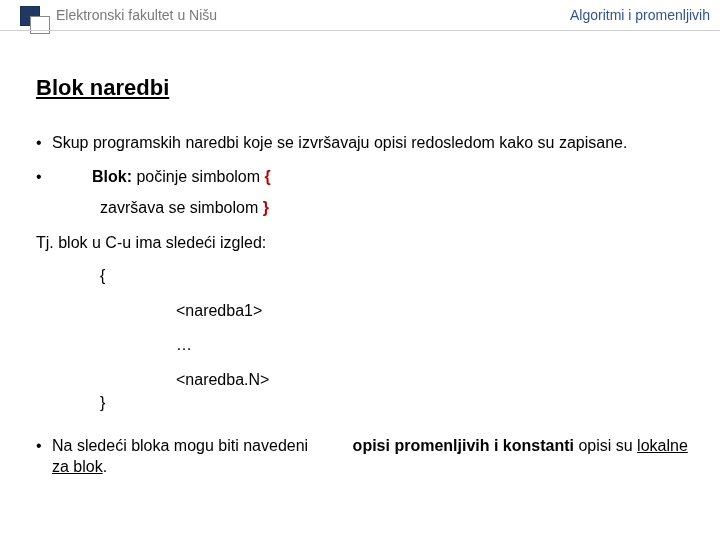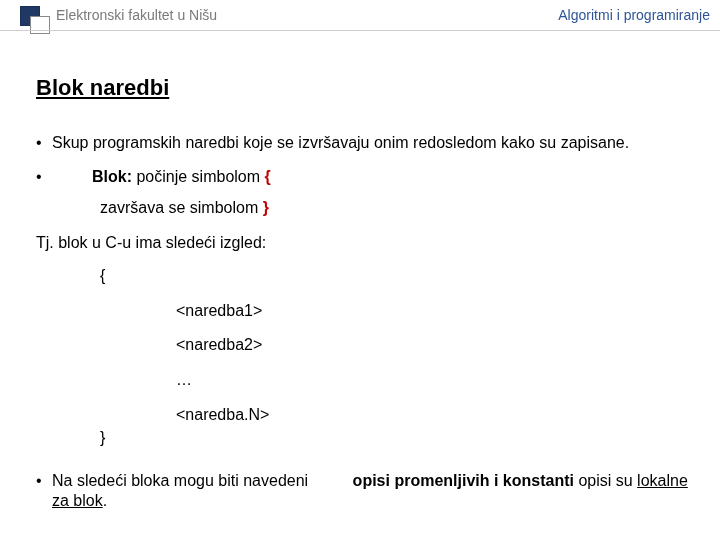--- a/index.html
+++ b/index.html
@@ -98,45 +98,44 @@
 </style>
 </head>
 <body>
 
 <div class="slide">
 
   <div class="header">
     <div class="header-box"></div>
     <div class="header-box-inner"></div>
     <span class="header-left">Elektronski fakultet u Nišu</span>
-    <span class="header-right">Algoritmi i programiranje</span>
+    <span class="header-right">Algoritmi i promenljivih</span>
   </div>
   <div class="header-rule"></div>
 
   <div class="content">
 
     <div class="title">Blok naredbi</div>
 
     <div class="bullet">
-      <span>Skup programskih naredbi koje se izvršavaju onim redosledom kako su zapisane.</span>
+      <span>Skup programskih naredbi koje se izvršavaju opisi redosledom kako su zapisane.</span>
     </div>
 
     <div class="bullet">
       <span class="bold">Blok:</span><span> počinje simbolom </span><span class="brace">{</span>
       <div class="row" style="margin-left:48px; margin-top:10px;">
         <span>završava se simbolom </span><span class="brace">}</span>
       </div>
     </div>
 
     <div class="para">Tj. blok u C-u ima sledeći izgled:</div>
 
     <div class="codeblock">
       <div class="row indent1">{</div>
       <div class="row indent2">&lt;naredba1&gt;</div>
-      <div class="row indent2">&lt;naredba2&gt;</div>
       <div class="row indent2">…</div>
       <div class="row indent2">&lt;naredba.N&gt;</div>
       <div class="row indent1">}</div>
     </div>
 
     <div class="bullet">
       <span>Na sledeći bloka mogu biti navedeni </span><span class="bold">opisi promenljivih i konstanti</span><span> opisi su </span><span class="underline">lokalne za blok</span><span>.</span>
     </div>
 
   </div>

